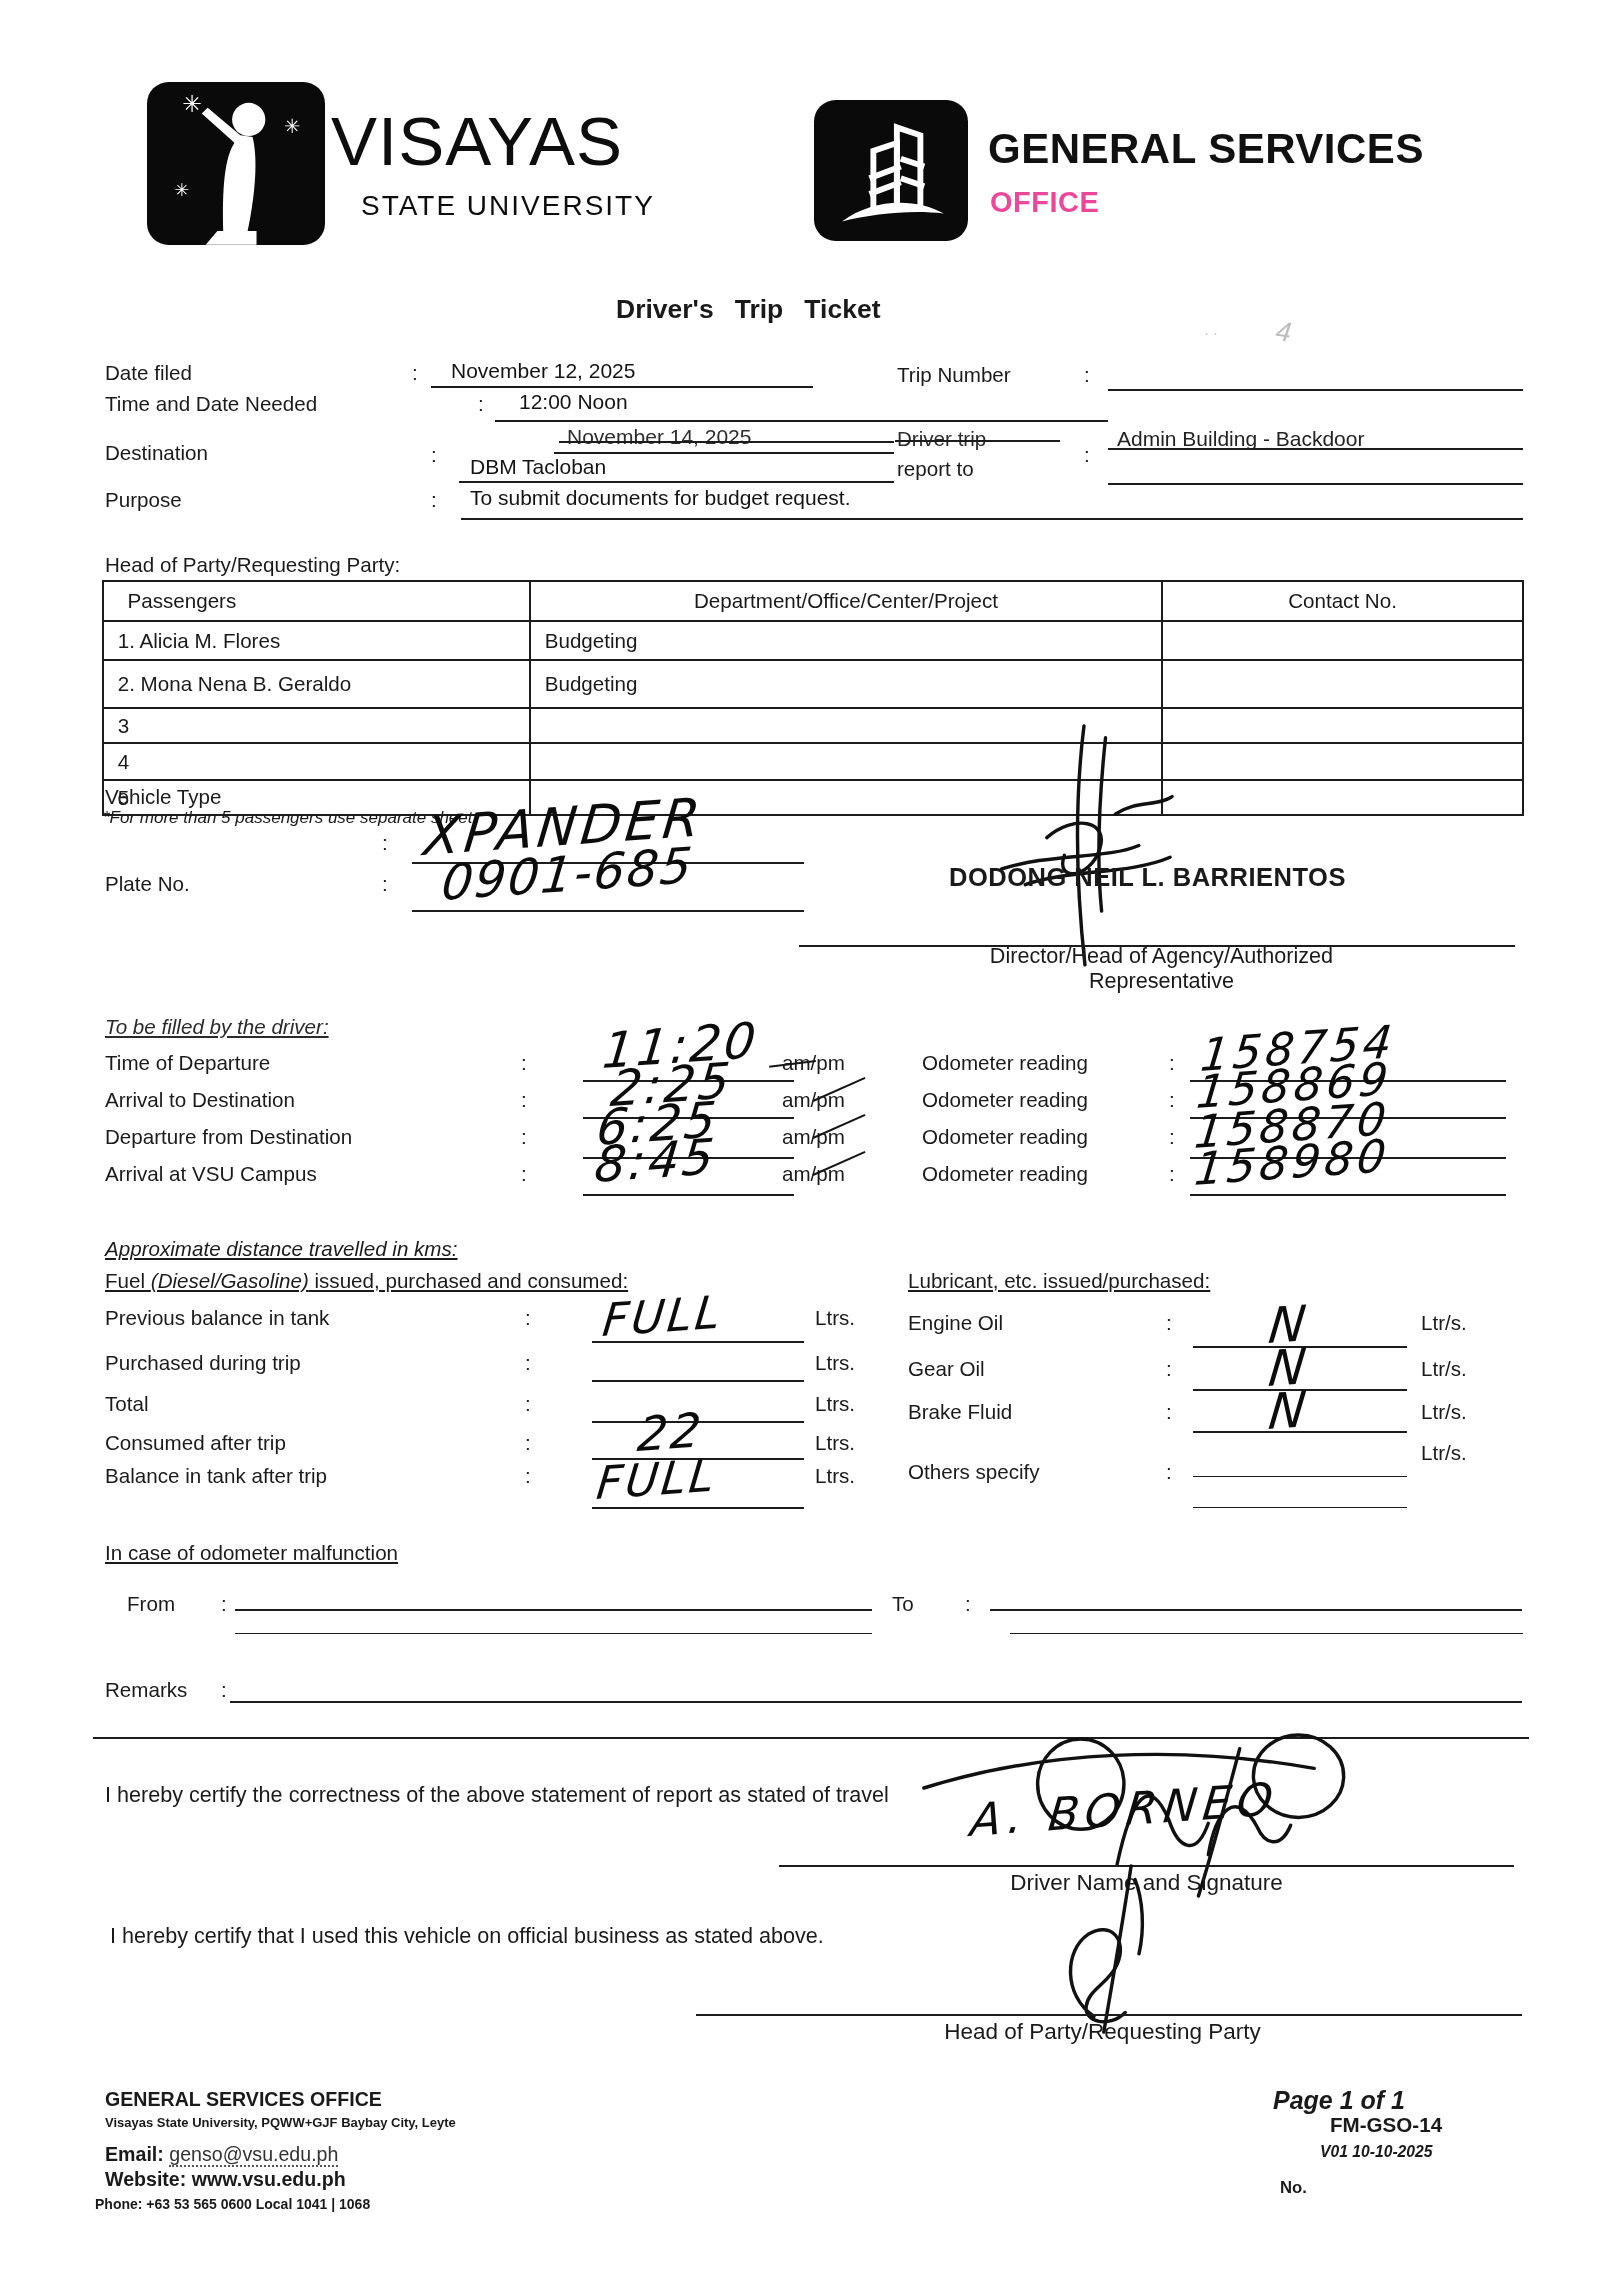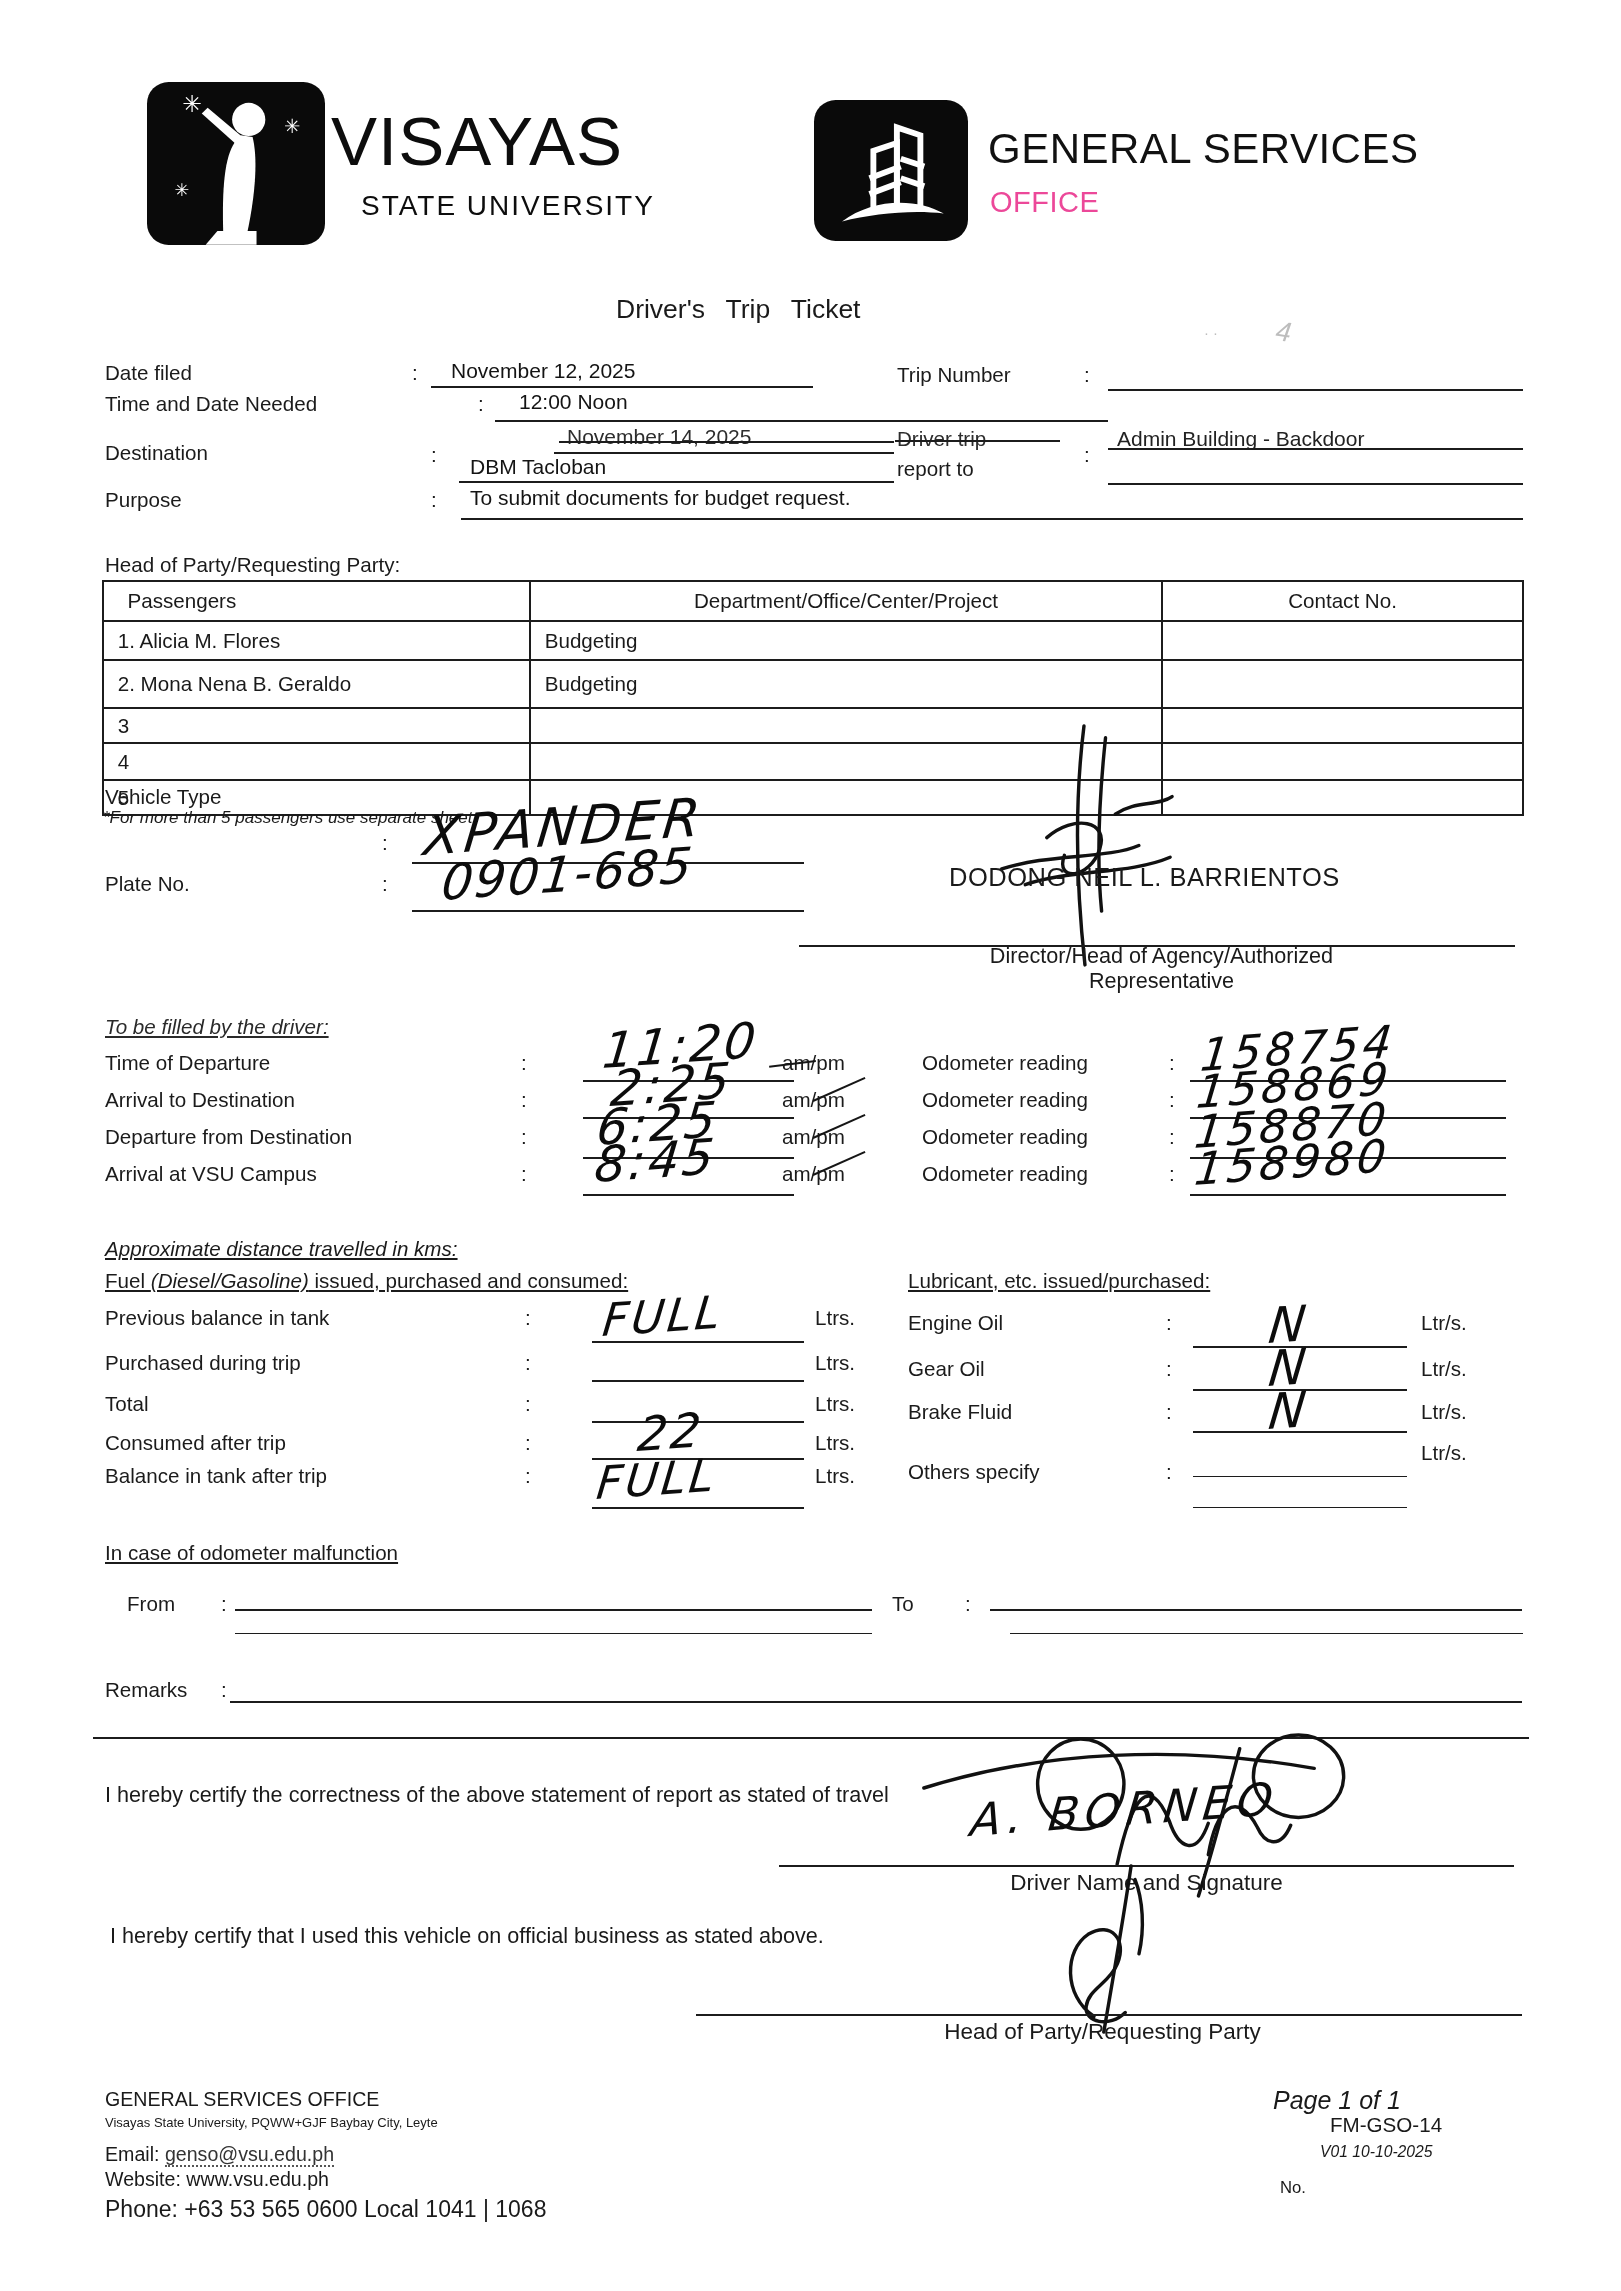--- a/index.html
+++ b/index.html
@@ -1,21 +1,21 @@
 <!DOCTYPE html>
 <html><head>
 <meta charset="utf-8">
 <style>
   html,body{margin:0;padding:0;background:#e8e8e8}
   .page{position:relative;width:1621px;height:2292px;background:#ffffff;
         font-family:"Liberation Sans",sans-serif;color:#1a1a1a;overflow:hidden;margin:0 auto}
   .abs{position:absolute;white-space:nowrap}
   .lbl{font-size:20.6px;color:#1b1b1b}
   .val{font-size:21px;color:#141414}
-  .b{font-weight:normal}
+  .b{font-weight:bold}
   .i{font-style:italic}
   .u{text-decoration:underline}
   .line{position:absolute;height:0;border-top:2.2px solid #1c1c1c}
   .thick{border-top-width:2.9px}
   .logo-box{position:absolute;background:#0a0a0a;border-radius:21.6px}
   .hw{font-family:"DejaVu Sans",sans-serif;font-style:italic;letter-spacing:2.9px;color:#0c0c0c;
       transform:rotate(-4deg) skewX(-10deg);transform-origin:left bottom}
   .ptable{position:absolute;left:102px;top:580px;width:1420px;border-collapse:collapse;table-layout:fixed}
   .ptable th,.ptable td{border:2.2px solid #1c1c1c;font-size:20.6px;font-weight:normal;
       padding:2px 13.7px;vertical-align:middle;overflow:hidden;white-space:nowrap}
@@ -314,21 +314,21 @@
     <path d="M58,160 C26,138 28,92 52,76 C76,62 92,82 82,106 C74,126 52,132 50,150 C48,166 74,172 90,156"></path>
     <path d="M100,20 C108,40 110,70 104,96"></path>
   </svg>
   <div class="line" style="left:696px;top:2014px;width:826px"></div>
   <div class="abs center" style="left:833px;top:2019px;width:539px;font-size:22.5px">Head of Party/Requesting Party</div>
 
   <span class="abs b" style="left:105px;top:2088px;font-size:19.6px">GENERAL SERVICES OFFICE</span>
   <span class="abs b" style="left:105px;top:2115px;font-size:13px">Visayas State University, PQWW+GJF Baybay City, Leyte</span>
   <span class="abs" style="left:105px;top:2143px;font-size:19.6px"><span class="b">Email:</span> <span class="email-link" style="color:#333">genso@vsu.edu.ph</span></span>
   <span class="abs" style="left:105px;top:2168px;font-size:19.6px"><span class="b">Website:</span> <span class="b">www.vsu.edu.ph</span></span>
-  <span class="abs" style="left:105px;top:2196px;font-size:23px"><span class="b">Phone:</span> <span class="b">+63 53 565 0600 Local 1041 | 1068</span></span>
+  <span class="abs" style="left:95px;top:2196px;font-size:14px"><span class="b">Phone:</span> <span class="b">+63 53 565 0600 Local 1041 | 1068</span></span>
 
   <span class="abs b i" style="left:1273px;top:2086px;font-size:25px">Page 1 of 1</span>
   <span class="abs b" style="left:1330px;top:2113px;font-size:20.6px">FM-GSO-14</span>
   <span class="abs b i" style="left:1320px;top:2143px;font-size:15.7px">V01 10-10-2025</span>
   <span class="abs b" style="left:1280px;top:2178px;font-size:16.7px">No.</span>
 
 </div>
 
 
 </body></html>

